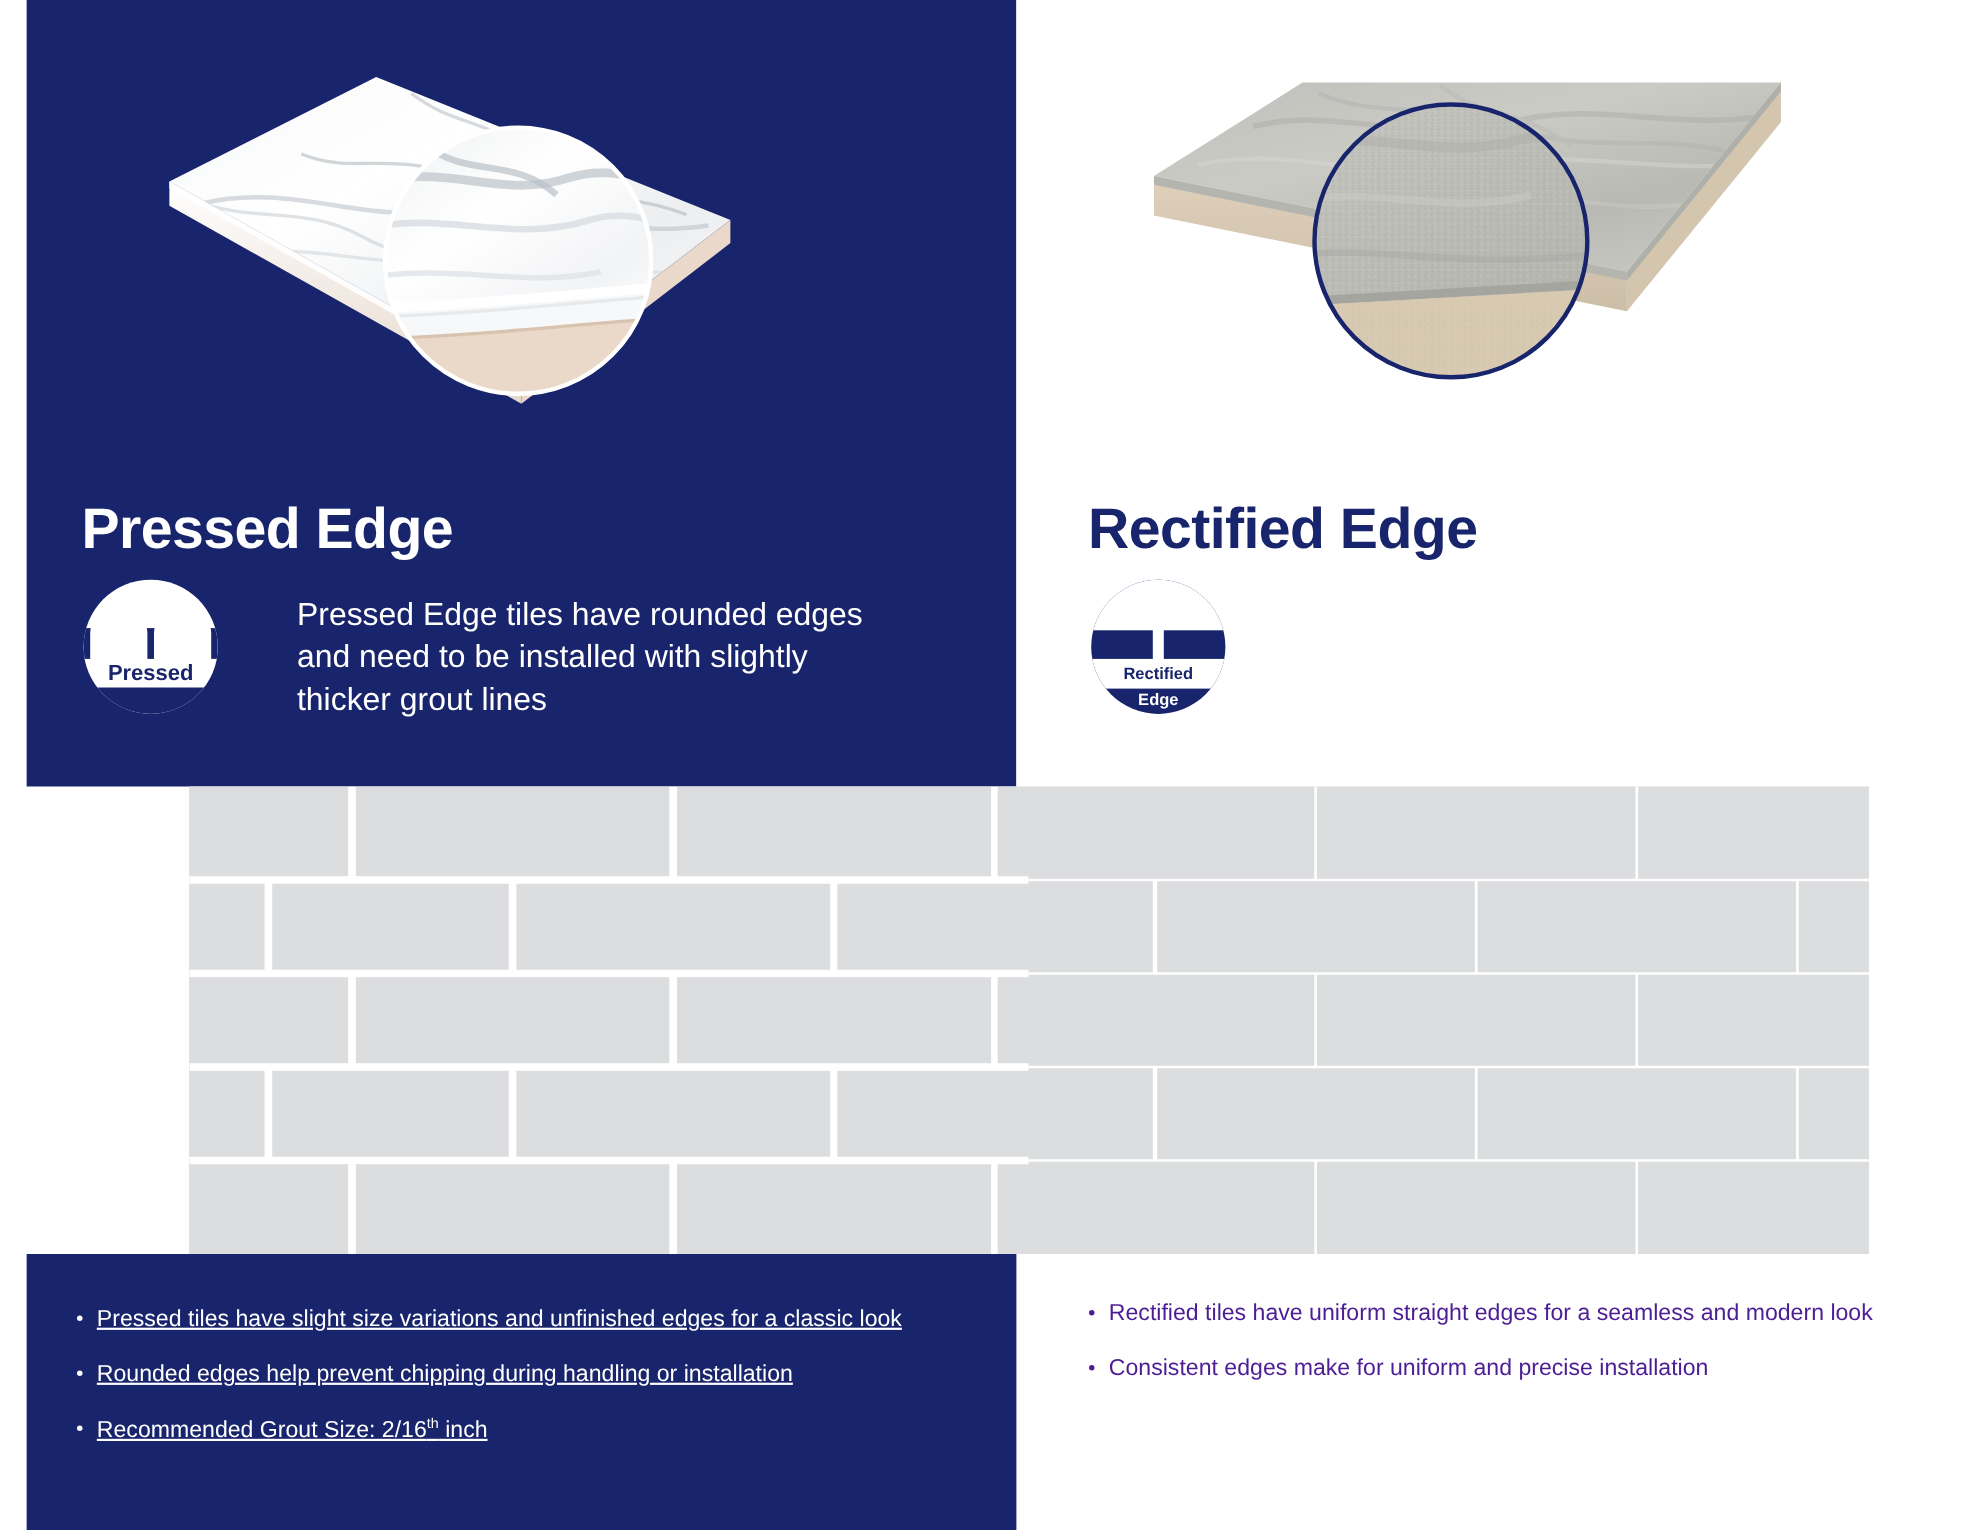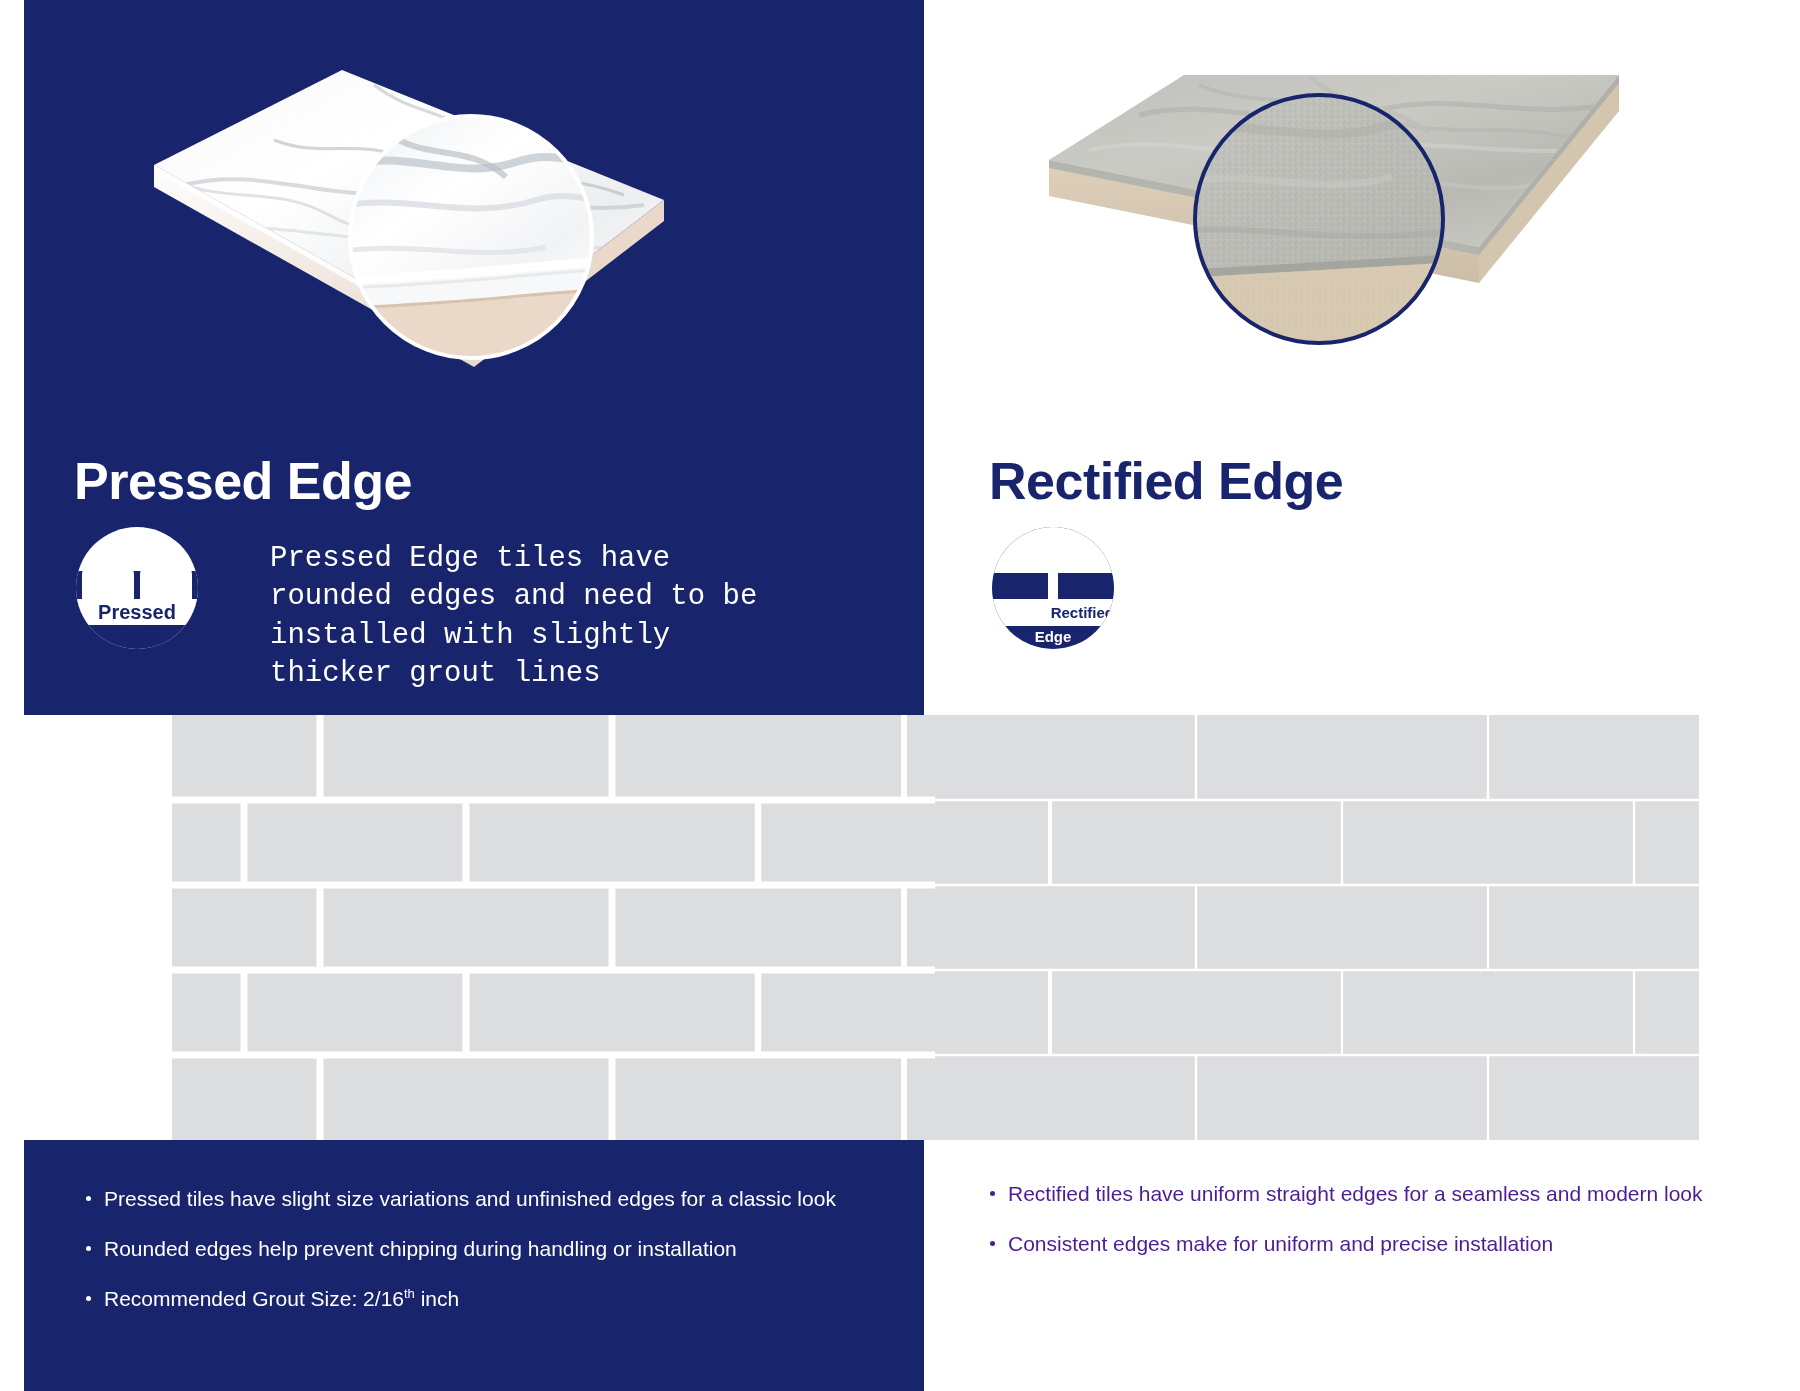--- a/index.html
+++ b/index.html
@@ -57,37 +57,37 @@
     position:absolute;left:0;top:99px;width:122px;height:22px;line-height:22px;
     text-align:center;color:#18246b;font-size:15px;font-weight:bold;
   }
 
   
   .br-white{position:absolute;left:0;top:0;width:122px;height:46px;background:#ffffff;}
   .br-gap{position:absolute;left:56px;top:40px;width:10px;height:34px;background:#ffffff;}
   .br-band{position:absolute;left:0;top:72px;width:122px;height:27px;background:#ffffff;}
   .br-label{
     position:absolute;left:0;top:72px;width:122px;height:27px;line-height:27px;
-    text-align:right;color:#18246b;font-size:15px;font-weight:bold;
+    text-align:center;color:#18246b;font-size:15px;font-weight:bold;
   }
   .br-sub{
     position:absolute;left:0;top:99px;width:122px;height:22px;line-height:22px;
     text-align:center;color:#ffffff;font-size:15px;font-weight:bold;
   }
 
   
   .intro{
     position:absolute;font-size:29px;line-height:1.32;
   }
-  .intro-left{left:246px;top:540px;width:520px;color:#ffffff;font-family:Liberation Mono, monospace;}
+  .intro-left{left:246px;top:540px;width:520px;color:#ffffff;}
   .intro-right{left:1148px;top:540px;width:600px;color:#18246b;}
 
   
   .bullets{position:absolute;font-size:21px;line-height:1.34;}
-  .bullets-left{left:56px;top:1185px;width:800px;color:#ffffff;}
+  .bullets-left{left:40px;top:1185px;width:800px;color:#ffffff;text-decoration:underline;}
   .bullets-right{left:960px;top:1180px;width:760px;color:#4c1d95;}
   .bullets ul{margin:0;padding:0;list-style:none;}
   .bullets li{position:relative;padding-left:24px;margin-bottom:22px;}
   .bullets li:last-child{margin-bottom:0;}
   .bullets li::before{
     content:"";position:absolute;left:6px;top:11px;width:5px;height:5px;
     border-radius:50%;background:currentColor;
   }
   sup{font-size:0.62em;vertical-align:super;}
 

